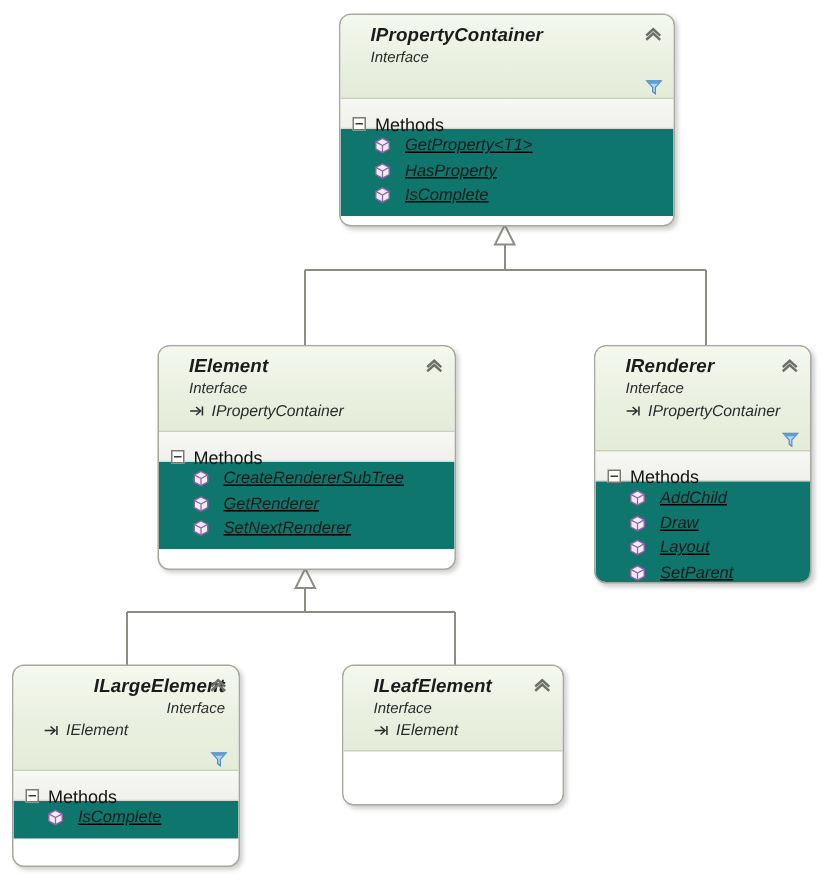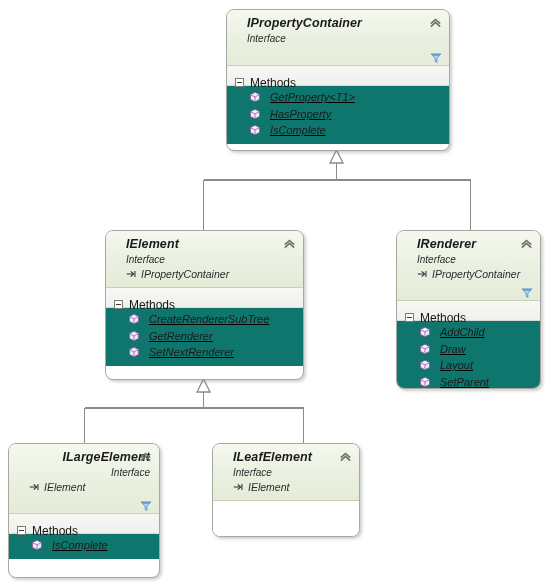--- a/index.html
+++ b/index.html
@@ -367,21 +367,21 @@
       <div class="member">
         <svg class="method-icon" viewBox="0 0 16 16">
           <path d="M8 1.6 L14 4.8 L14 11.2 L8 14.4 L2 11.2 L2 4.8 Z" fill="#f2ecf6" stroke="#8d60a8" stroke-width="1.3"></path>
           <path d="M8 8 L14 4.8 M8 8 L2 4.8 M8 8 L8 14.4" stroke="#8d60a8" stroke-width="1.1" fill="none"></path>
         </svg>
         <span class="member-name">IsComplete</span>
       </div>
     </div>
   </div>
 
-  <div class="uml" style="left:212px; top:443px; width:148px; height:94px;">
+  <div class="uml" style="left:228px; top:443px; width:148px; height:94px;">
     <div class="uml-header" style="padding-bottom:6px;">
       <div class="uml-title">ILeafElement</div>
       <div class="uml-stereo">Interface</div>
       <div class="uml-base">
         <svg class="impl-arrow" viewBox="0 0 14 12">
           <path d="M1 6 H9" stroke="#2b2b2b" stroke-width="1.3" fill="none"></path>
           <path d="M6 2.6 L9.8 6 L6 9.4" stroke="#2b2b2b" stroke-width="1.3" fill="none"></path>
           <path d="M11.4 2.2 V9.8" stroke="#2b2b2b" stroke-width="1.3" fill="none"></path>
         </svg>
         <span>IElement</span>

